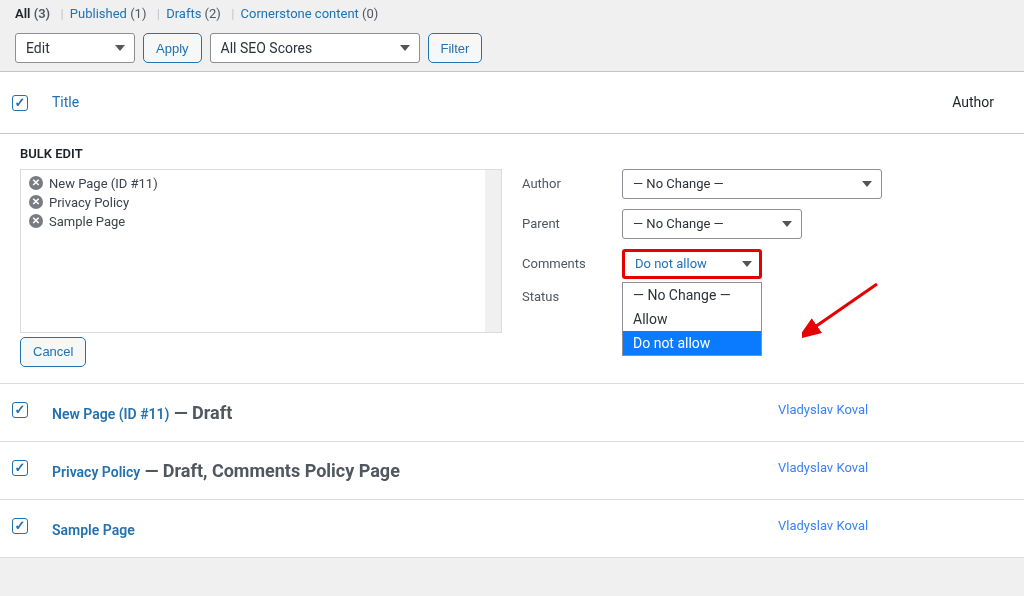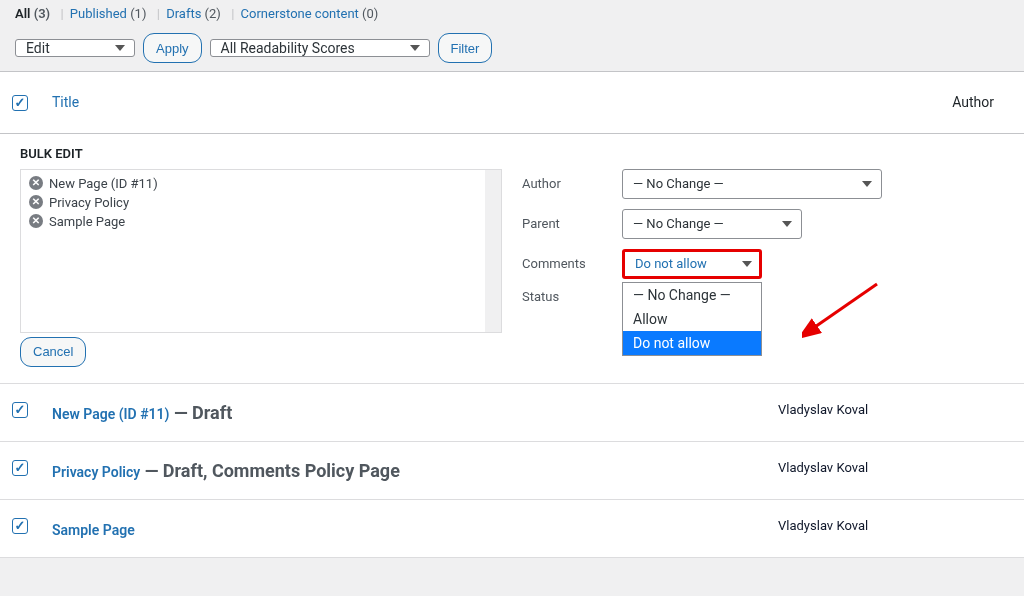--- a/index.html
+++ b/index.html
@@ -4,24 +4,24 @@
   <style>
     * { box-sizing: border-box; margin: 0; padding: 0; }
     body { font-family: -apple-system, BlinkMacSystemFont, "Segoe UI", Roboto, sans-serif; font-size: 13px; color: #3c434a; background: #f0f0f1; width: 1024px; height: 596px; overflow: hidden; }
     a { color: #2271b1; text-decoration: none; }
     .subsubsub { padding: 6px 15px 8px; font-size: 13px; }
     .subsubsub .item { margin-right: 4px; margin-top: 33px; }
     .subsubsub .sep { color: #c3c4c7; margin: 0 3px; }
     .subsubsub .count { color: #50575e; }
     .subsubsub .current { font-weight: 600; color: #1d2327; }
     .tablenav { display: flex; gap: 8px; padding: 4px 15px 8px; align-items: center; }
-    .sel { height: 18px; border: 1px solid #8c8f94; background: #fff; border-radius: 3px; padding: 0 28px 0 10px; font-size: 14px; color: #2c3338; appearance: none; position: relative; display: inline-flex; align-items: center; cursor: pointer; text-align: center; }
+    .sel { height: 30px; border: 1px solid #8c8f94; background: #fff; border-radius: 3px; padding: 0 28px 0 10px; font-size: 14px; color: #2c3338; appearance: none; position: relative; display: inline-flex; align-items: center; cursor: pointer; text-align: center; }
     .sel-wrap { position: relative; display: inline-block; }
     .sel-wrap::after { content: ''; position: absolute; right: 10px; top: 50%; transform: translateY(-50%); border-left: 5px solid transparent; border-right: 5px solid transparent; border-top: 6px solid #555; pointer-events: none; }
-    .btn { height: 30px; border: 1px solid #2271b1; background: #f6f7f7; color: #2271b1; border-radius: 11px; padding: 0 12px; font-size: 13px; cursor: pointer; text-align: right; }
+    .btn { height: 30px; border: 1px solid #2271b1; background: #f6f7f7; color: #2271b1; border-radius: 5px; padding: 0 12px; font-size: 13px; cursor: pointer; text-align: right; }
     .wp-list-table { width: 100%; border-collapse: collapse; background: #fff; border-top: 1px solid #c3c4c7; }
     .wp-list-table th, .wp-list-table td { text-align: left; padding: 22px 12px; vertical-align: top; }
     .wp-list-table thead th { font-weight: 400; color: #2271b1; border-bottom: 1px solid #c3c4c7; font-size: 14px; }
     .wp-list-table thead th.auth { color: #1d2327; text-align: right; padding-right: 30px; }
     .check-col { width: 30px; padding-left: 12px; }
     .chk { width: 16px; height: 16px; border: 1.5px solid #2271b1; border-radius: 3px; display: inline-flex; align-items: center; justify-content: center; cursor: pointer; background: #fff; }
     .chk.checked::after { content: '✓'; color: #2271b1; font-size: 13px; font-weight: 700; line-height: 1; }
     .bulk-edit-row td { padding: 12px 20px 16px 20px; border-bottom: 1px solid #dcdcde; }
     .bulk-title { font-weight: 600; color: #1d2327; font-size: 13px; margin-bottom: 8px; }
     .bulk-cols { display: flex; gap: 20px; }
@@ -45,39 +45,39 @@
     .dropdown { position: absolute; top: 33px; left: 0; right: 0; background: #fff; border: 1px solid #8c8f94; z-index: 10; }
     .dropdown-opt { padding: 4px 10px; font-size: 14px; color: #2c3338; cursor: pointer; }
     .dropdown-opt.sel-opt { background: #0a7aff; color: #fff; }
     .arrow { position: absolute; width: 80px; height: 60px; pointer-events: none; }
     .arrow svg { width: 100%; height: 100%; }
     .cancel-btn { margin-top: 4px; }
     .page-row td { padding: 18px 12px; border-bottom: 1px solid #dcdcde; }
     .page-title { font-weight: 600; color: #2271b1; font-size: 14px; }
     .page-state { color: #50575e; font-weight: 700; font-size: 18px; }
     .auth-cell { text-align: right; padding-right: 30px !important; }
-    .auth-link { color: #0f172a; font-size: 13px; }
+    .auth-link { color: #3b82f6; font-size: 13px; }
   </style>
 </head>
 <body>
 
 <div class="subsubsub">
   <span class="item current"><span>All</span> <span class="count">(3)</span></span>
   <span class="sep">|</span>
   <a class="item"><span>Published</span> <span class="count">(1)</span></a>
   <span class="sep">|</span>
   <a class="item"><span>Drafts</span> <span class="count">(2)</span></a>
   <span class="sep">|</span>
   <a class="item"><span>Cornerstone content</span> <span class="count">(0)</span></a>
 </div>
 
 <div class="tablenav">
   <span class="sel-wrap"><span class="sel" style="min-width:120px">Edit</span></span>
   <button class="btn">Apply</button>
-  <span class="sel-wrap"><span class="sel" style="min-width:220px">All Readability Scores</span></span>
+  <span class="sel-wrap"><span class="sel" style="min-width:210px">All SEO Scores</span></span>
   <button class="btn">Filter</button>
 </div>
 
 <table class="wp-list-table">
   <thead>
     <tr>
       <th class="check-col"><span class="chk checked"></span></th>
       <th>Title</th>
       <th class="auth">Author</th>
     </tr>

